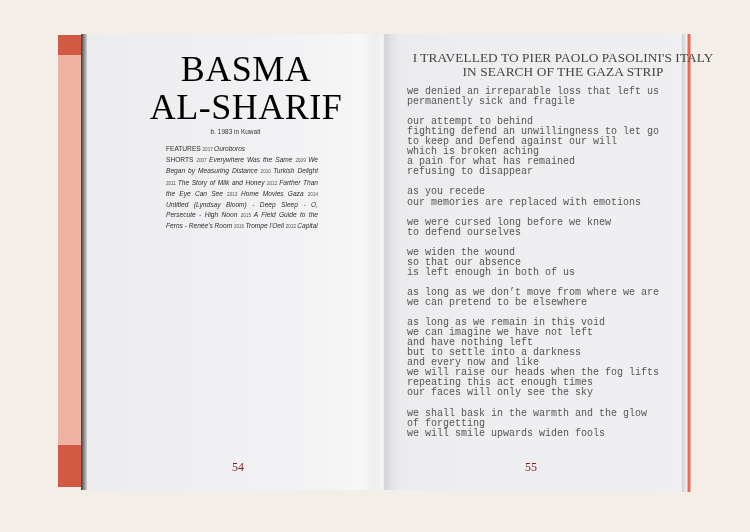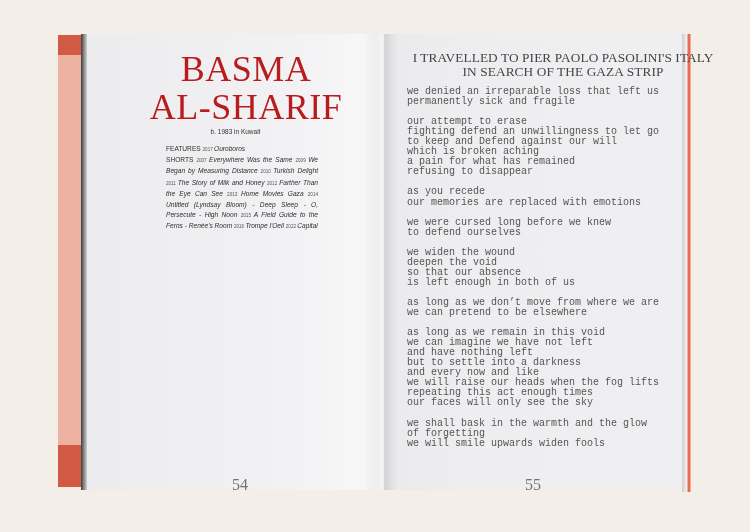--- a/index.html
+++ b/index.html
@@ -39,21 +39,21 @@
   }
   .right-edges {
     position: absolute; left: 682px; top: 34px; width: 10px; height: 458px;
     background: linear-gradient(to right, #cfcfd2 0px, #e3e3e5 3px, #f4f4f5 5px, #e96a50 6px, #e96a50 8px, #f3efe8 9px);
   }
   .author-name {
     position: absolute; left: 87px; top: 50px; width: 318px;
     text-align: center;
     font-family: "Liberation Serif", serif;
     font-size: 36px; line-height: 38px;
-    color: #b91c1c; letter-spacing: 0.5px;
+    color: #000000; letter-spacing: 0.5px;
   }
   .birth {
     position: absolute; left: 87px; top: 128px; width: 297px;
     text-align: center;
     font-family: "Liberation Sans", sans-serif;
     font-size: 6.5px; color: #333;
   }
   .filmography {
     position: absolute; left: 166px; top: 144px; width: 152px;
     font-family: "Liberation Sans", sans-serif;
@@ -72,23 +72,23 @@
   }
   .poem {
     position: absolute; left: 407px; top: 87px; width: 260px;
     font-family: "Liberation Mono", monospace;
     font-size: 10px; line-height: 10.05px;
     color: #555;
   }
   .poem .stanza { margin-bottom: 10.05px; }
   .poem .line { white-space: pre; }
   .folio {
-    position: absolute; top: 476px;
+    position: absolute; top: 460px;
     font-family: "Liberation Serif", serif;
-    font-size: 16px; color: #737373;
+    font-size: 12px; color: #7f1d1d;
   }
   .folio-left { left: 232px; }
   .folio-right { left: 525px; }
   .gutter-shadow {
     position: absolute; left: 374px; top: 34px; width: 18px; height: 456px;
     background: linear-gradient(to right, rgba(255,255,255,0) 0%, rgba(255,255,255,0.6) 50%, rgba(200,200,204,0.4) 60%, rgba(220,220,224,0) 100%);
   }
 </style>
 </head>
 <body>
@@ -117,38 +117,37 @@
   <div>I TRAVELLED TO PIER PAOLO PASOLINI'S ITALY</div>
   <div>IN SEARCH OF THE GAZA STRIP</div>
 </div>
 
 <div class="poem" id="poem">
     <div class="stanza">
       <div class="line">we denied an irreparable loss that left us</div>
       <div class="line">permanently sick and fragile</div>
     </div>
     <div class="stanza">
-      <div class="line">our attempt to erase</div>
+      <div class="line">our attempt to behind</div>
       <div class="line">fighting defend an unwillingness to let go</div>
       <div class="line">to keep and Defend against our will</div>
       <div class="line">which is broken aching</div>
       <div class="line">a pain for what has remained</div>
       <div class="line">refusing to disappear</div>
     </div>
     <div class="stanza">
       <div class="line">as you recede</div>
       <div class="line">our memories are replaced with emotions</div>
     </div>
     <div class="stanza">
       <div class="line">we were cursed long before we knew</div>
       <div class="line">to defend ourselves</div>
     </div>
     <div class="stanza">
       <div class="line">we widen the wound</div>
-      <div class="line">deepen the void</div>
       <div class="line">so that our absence</div>
       <div class="line">is left enough in both of us</div>
     </div>
     <div class="stanza">
       <div class="line">as long as we don’t move from where we are</div>
       <div class="line">we can pretend to be elsewhere</div>
     </div>
     <div class="stanza">
       <div class="line">as long as we remain in this void</div>
       <div class="line">we can imagine we have not left</div>

